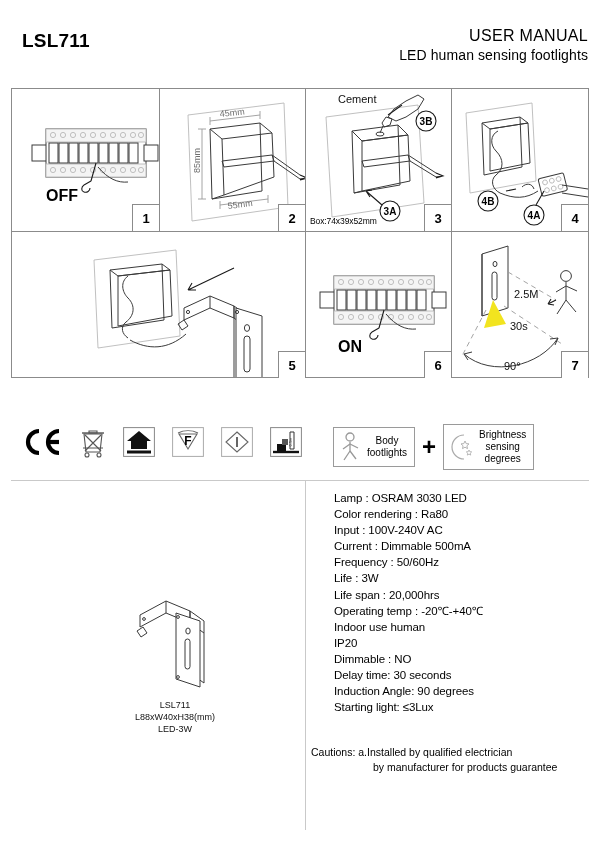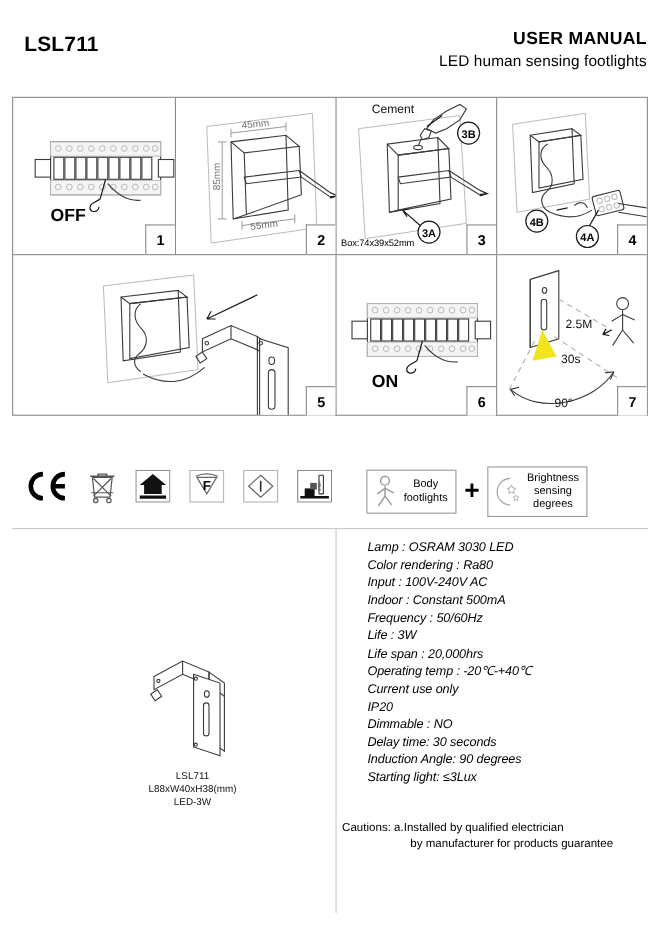--- a/index.html
+++ b/index.html
@@ -20,21 +20,21 @@
     position: absolute; left: 10px; top: 26px; width: 580px; height: 52px;
   }
   .model-code {
     position: absolute; left: 12px; top: 4px;
     font-size: 19px; font-weight: bold; letter-spacing: 0.2px;
   }
   .title-block {
     position: absolute; right: 2px; top: 0; text-align: right;
   }
   .manual-title {
-    font-size: 16px; font-weight: bold; letter-spacing: 0.3px; line-height: 20px;
+    font-size: 16px; font-weight: normal; letter-spacing: 0.3px; line-height: 20px;
   }
   .manual-subtitle {
     font-size: 14px; line-height: 19px; letter-spacing: 0.1px;
   }
 
   
   .steps {
     position: absolute; left: 11px; top: 88px;
     width: 578px; height: 290px;
     border: 1px solid #8b8b8b;
@@ -115,21 +115,21 @@
   .product-draw { display: flex; justify-content: center; }
   .product-label {
     margin-top: 8px; font-size: 9px; line-height: 12px; color: #111;
   }
 
   
   .specs {
     position: absolute; left: 334px; top: 490px; width: 262px;
   }
   .spec-line {
-    font-size: 11.5px; line-height: 16.1px; white-space: nowrap; letter-spacing: -0.1px; font-style: italic;
+    font-size: 11.5px; line-height: 16.1px; white-space: nowrap; letter-spacing: -0.1px;
   }
   .cautions {
     position: absolute; left: 311px; top: 745px; width: 285px;
     font-size: 10.5px; line-height: 14.5px;
   }
   .caut-a { padding-left: 0; }
   .caut-b { padding-left: 55px; }
   .caut-c { padding-left: 62px; }
 </style>
 </head>
@@ -514,26 +514,26 @@
       <div>LSL711</div>
       <div>L88xW40xH38(mm)</div>
       <div>LED-3W</div>
     </div>
   </div>
 
   <div class="specs">
     <div class="spec-line">Lamp : OSRAM 3030 LED</div>
     <div class="spec-line">Color rendering : Ra80</div>
     <div class="spec-line">Input : 100V-240V AC</div>
-    <div class="spec-line">Indoor : Constant 500mA</div>
+    <div class="spec-line">Current : Dimmable 500mA</div>
     <div class="spec-line">Frequency : 50/60Hz</div>
     <div class="spec-line">Life : 3W</div>
     <div class="spec-line">Life span : 20,000hrs</div>
     <div class="spec-line">Operating temp : -20℃-+40℃</div>
-    <div class="spec-line">Current use only</div>
+    <div class="spec-line">Indoor use human</div>
     <div class="spec-line">IP20</div>
     <div class="spec-line">Dimmable : NO</div>
     <div class="spec-line">Delay time: 30 seconds</div>
     <div class="spec-line">Induction Angle: 90 degrees</div>
     <div class="spec-line">Starting light: ≤3Lux</div>
   </div>
 
   <div class="cautions">
     <div class="caut-a">Cautions: a.Installed by qualified electrician</div>
     <div class="caut-c">by manufacturer for products guarantee</div>

